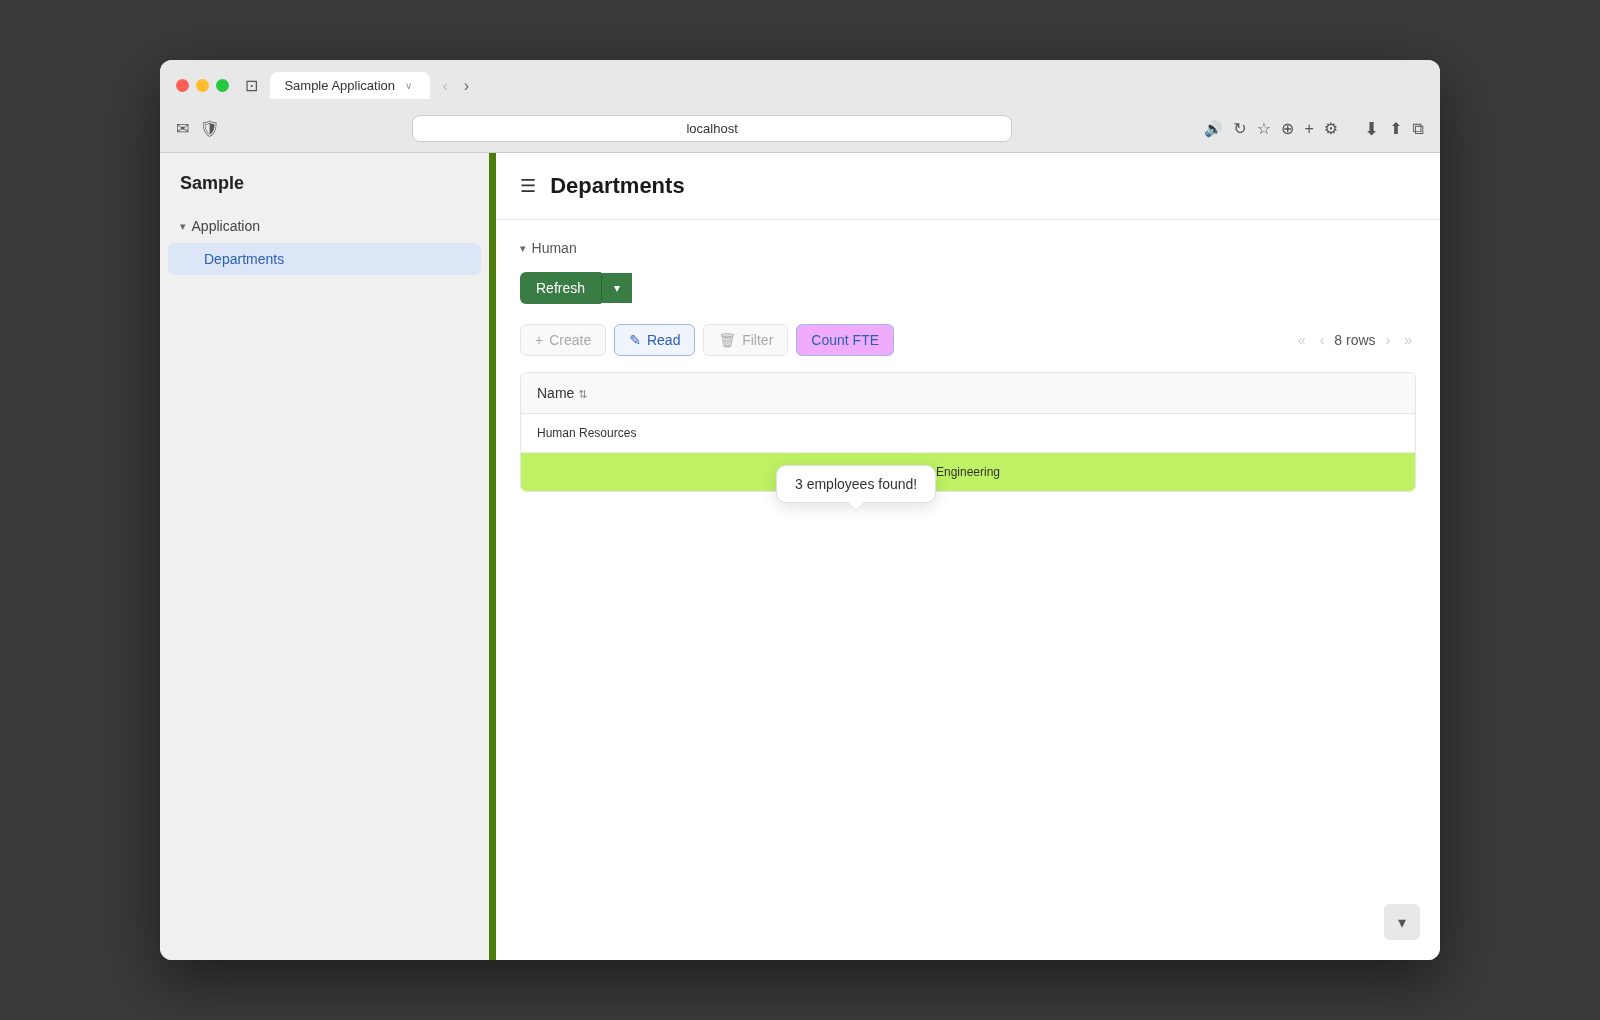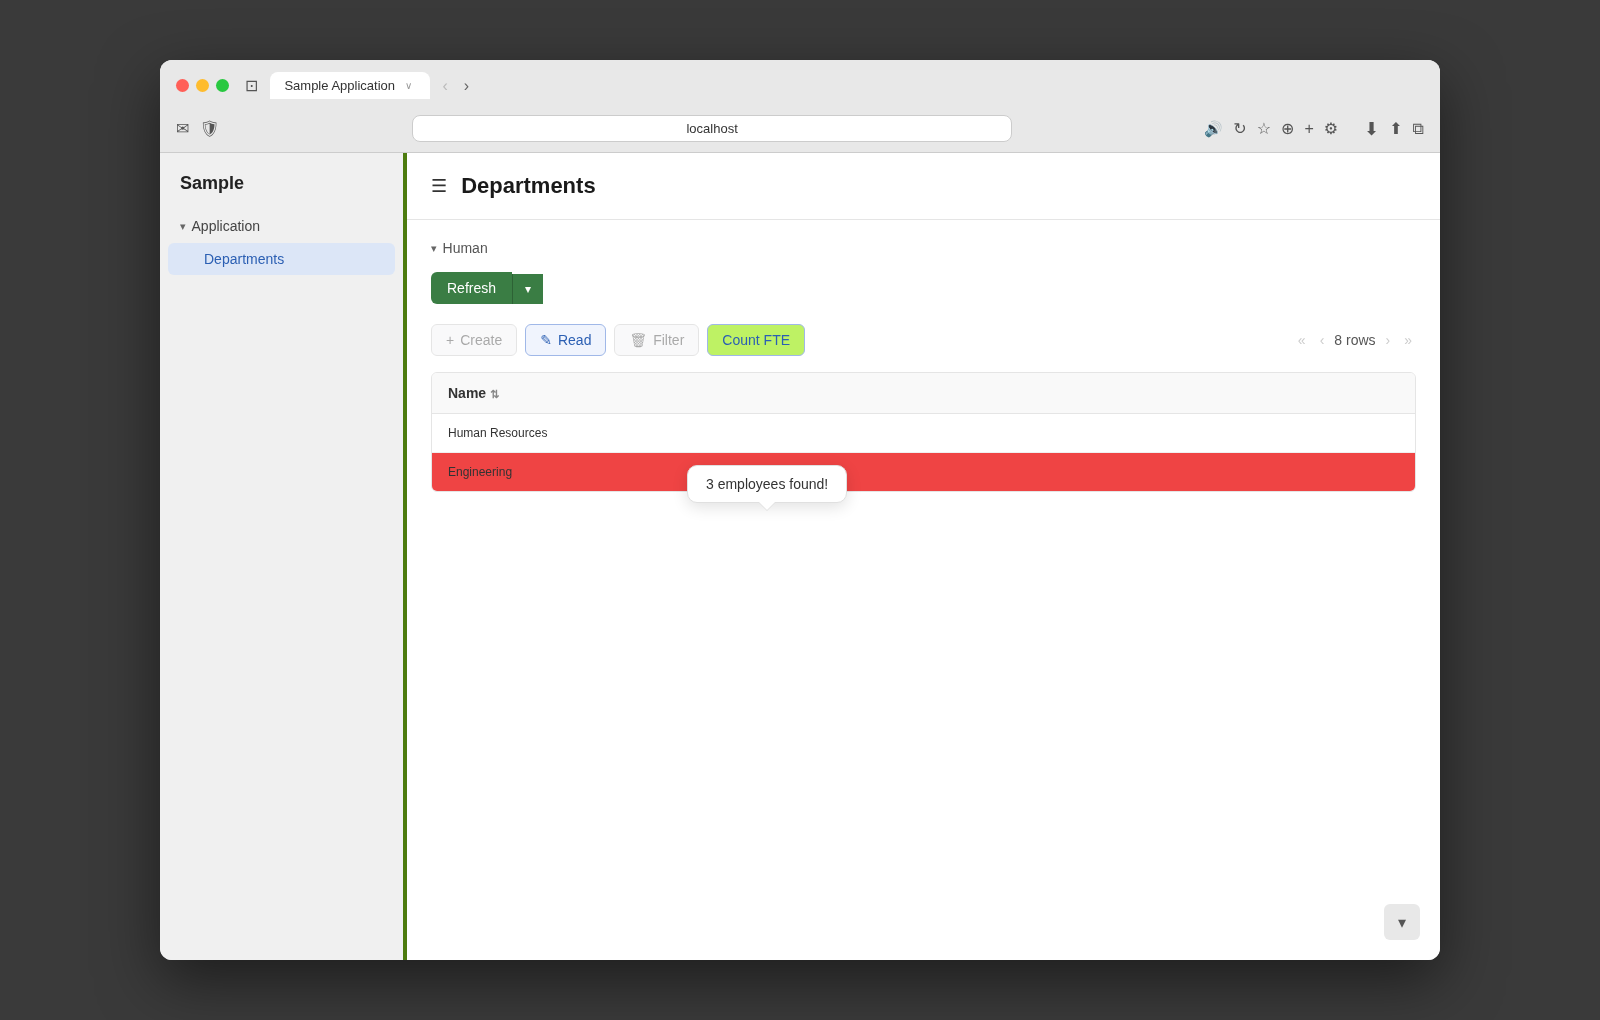--- a/index.html
+++ b/index.html
@@ -111,23 +111,23 @@
 
     
     .app-container {
       display: flex;
       flex: 1;
       overflow: hidden;
     }
 
     
     .sidebar {
-      width: 247px;
+      width: 336px;
       background: #f0f0f0;
-      border-right: 4px solid #4d7c0f;
+      border-right: 7px solid #4d7c0f;
       display: flex;
       flex-direction: column;
       flex-shrink: 0;
     }
 
     .sidebar-header {
       padding: 20px 20px 10px;
       font-size: 18px;
       font-weight: 700;
       color: #222;
@@ -223,21 +223,21 @@
       display: flex;
       align-items: center;
       gap: 6px;
       font-size: 14px;
       color: #555;
       cursor: pointer;
     }
 
     .refresh-btn {
       display: flex;
-      align-items: flex-end;
+      align-items: center;
       border-radius: 6px;
       overflow: hidden;
       border: none;
     }
 
     .refresh-main {
       background: #3a7d44;
       color: #fff;
       border: none;
       padding: 8px 16px;
@@ -270,21 +270,21 @@
     }
 
     .action-btn.disabled {
       opacity: 0.5;
       cursor: not-allowed;
     }
 
     .action-btn.create { color: #555; }
     .action-btn.read { color: #2b5fb3; border-color: #a0b8e8; background: #f0f4fd; }
     .action-btn.remove { color: #555; }
-    .action-btn.count-fte { color: #2b5fb3; border-color: #a0b8e8; background: #bef264; justify-content: flex-end; }
+    .action-btn.count-fte { color: #2b5fb3; border-color: #a0b8e8; background: #f0abfc; justify-content: flex-end; }
 
     .pagination {
       margin-left: auto;
       display: flex;
       align-items: center;
       gap: 6px;
       font-size: 14px;
       color: #555;
     }
 
@@ -306,21 +306,21 @@
       overflow: hidden;
     }
 
     .table-header {
       display: flex;
       align-items: flex-end;
       padding: 12px 16px;
       background: #f9f9f9;
       border-bottom: 1px solid #e5e5e5;
       font-size: 14px;
-      font-weight: 700;
+      font-weight: 400;
       color: #333;
     }
 
     .sort-icon {
       margin-left: 4px;
       font-size: 11px;
       color: #888;
     }
 
     .table-row {
@@ -328,21 +328,21 @@
       align-items: center;
       padding: 12px 16px;
       border-bottom: 1px solid #f0f0f0;
       font-size: 12px;
       color: #333;
       cursor: pointer;
     }
 
     .table-row:last-child { border-bottom: none; }
 
-    .table-row.selected { background: #ef4444; }
+    .table-row.selected { background: #bef264; justify-content: center; }
 
     
     .tooltip {
       position: absolute;
       background: #fff;
       border: 1px solid #e0e0e0;
       border-radius: 10px;
       padding: 10px 18px;
       font-size: 14px;
       color: #333;

